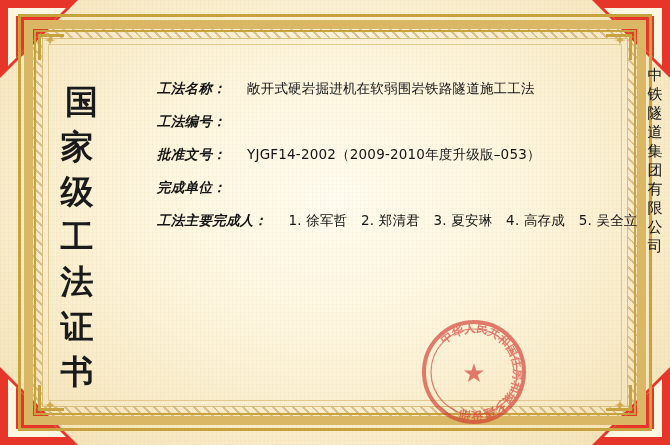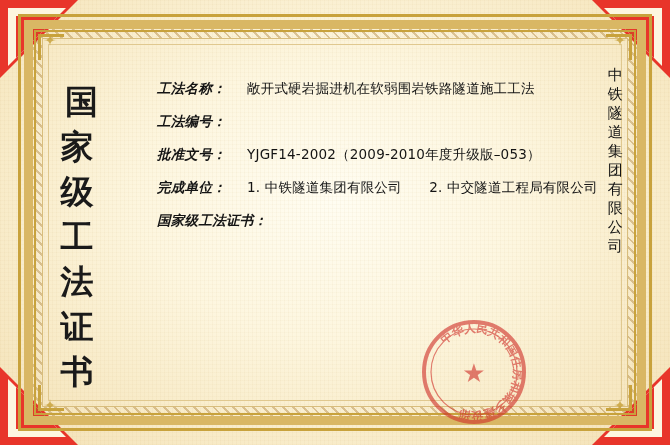--- a/index.html
+++ b/index.html
@@ -275,25 +275,25 @@
         <span class="field-label">工法编号：</span>
       </div>
 
       <div class="field-row">
         <span class="field-label">批准文号：</span>
         <span class="field-value">YJGF14-2002（2009-2010年度升级版–053）</span>
       </div>
 
       <div class="field-row">
         <span class="field-label">完成单位：</span>
-        <span class="field-value">1. 中铁隧道集团有限公司　　2. 中交隧道工程局有限公司</span>
-      </div>
-
-      <div class="field-row">
-        <span class="field-label">国家级工法证书：</span>
+      </div>
+
+      <div class="field-row">
+        <span class="field-label">工法主要完成人：</span>
+        <span class="field-value">1. 徐军哲　2. 郑清君　3. 夏安琳　4. 高存成　5. 吴全立</span>
       </div>
 
     </div>
 
     <div class="date-line">中铁隧道集团有限公司</div>
   </div>
 
   <div class="seal">
     <svg width="108" height="108" viewBox="0 0 108 108">
       <defs>

